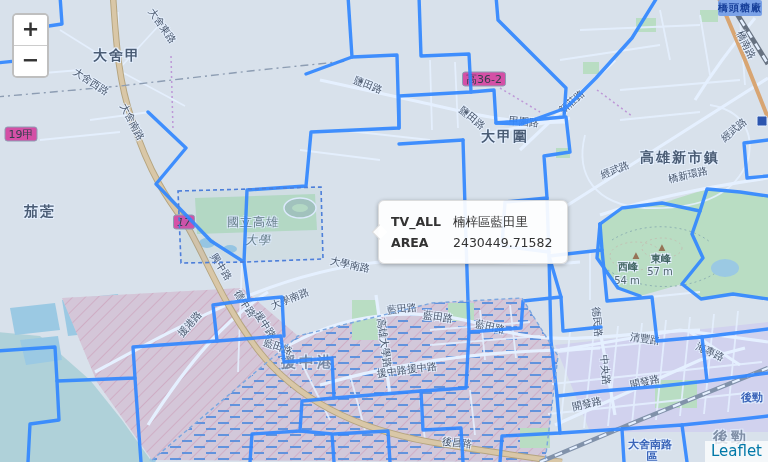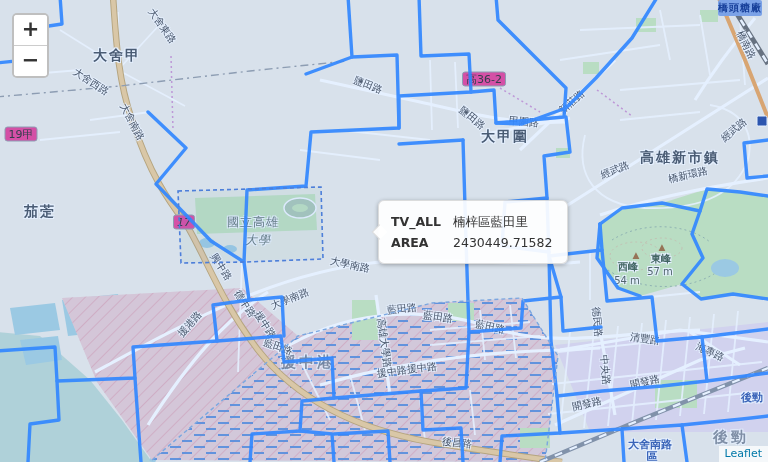--- a/index.html
+++ b/index.html
@@ -33,21 +33,21 @@
   .tooltip{position:absolute;left:378px;top:200px;width:164px;z-index:5;background:rgba(255,255,255,.92);
            border:1px solid rgba(120,120,120,.25);border-radius:6px;box-shadow:0 1px 4px rgba(0,0,0,.3);
            padding:9px 12px;color:#333;font-size:12.5px;}
   .tooltip:before{content:"";position:absolute;left:-5px;top:50%;width:10px;height:10px;
            background:rgba(255,255,255,.95);transform:translateY(-50%) rotate(45deg);
            border-left:1px solid rgba(120,120,120,.25);border-bottom:1px solid rgba(120,120,120,.25);}
   .tooltip .row{display:flex;margin:4px 0;}
   .tooltip .k{font-weight:bold;width:62px;flex:0 0 62px;}
   
   .attrib{position:absolute;right:0;bottom:0;z-index:6;background:rgba(255,255,255,.75);
-          padding:1px 6px 2px;font-size:11px;color:#333;}
+          padding:1px 6px 2px;font-size:15px;color:#333;}
   .attrib a{color:#0078A8;text-decoration:none;cursor:pointer;}
 </style>
 </head>
 <body>
 
 <div class="map">
 
   <svg width="768" height="462" viewBox="0 0 768 462">
     <defs>
       <pattern id="hatchPink" width="9" height="9" patternUnits="userSpaceOnUse" patternTransform="rotate(45)">

